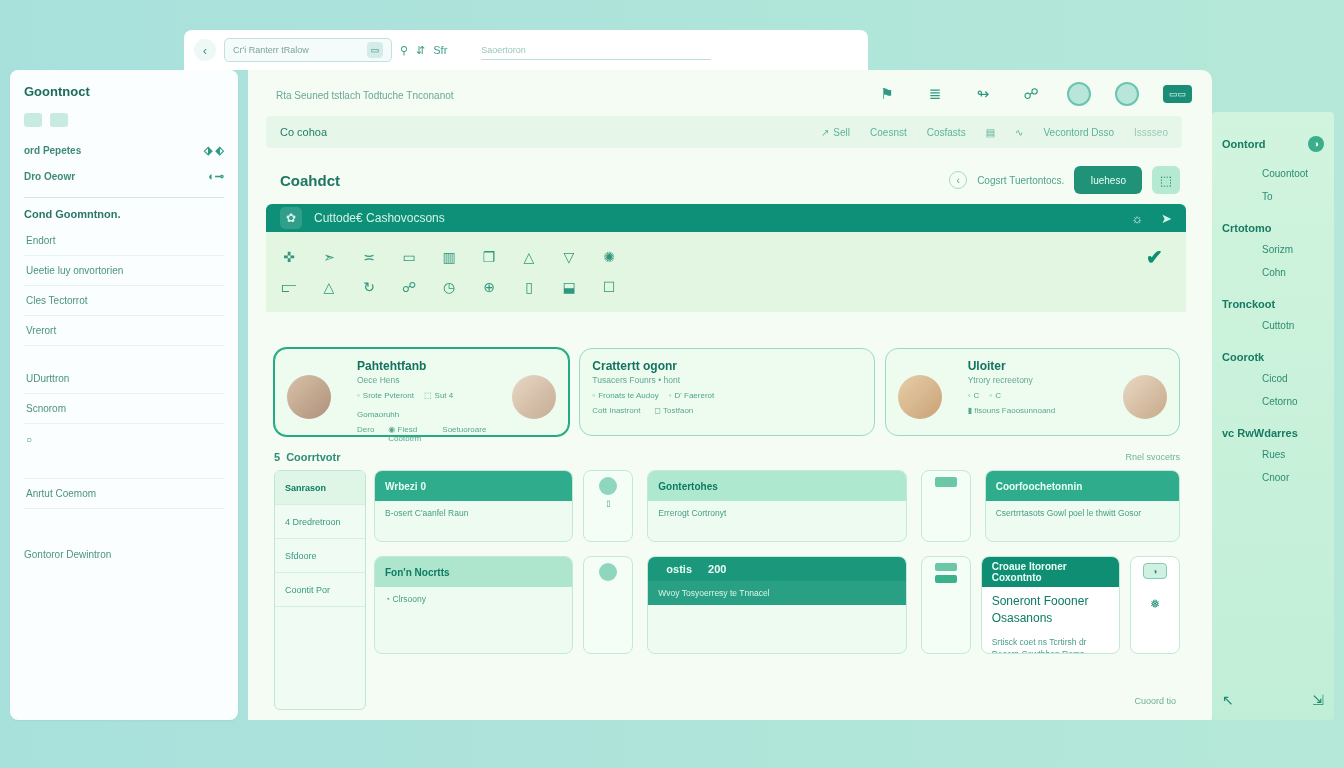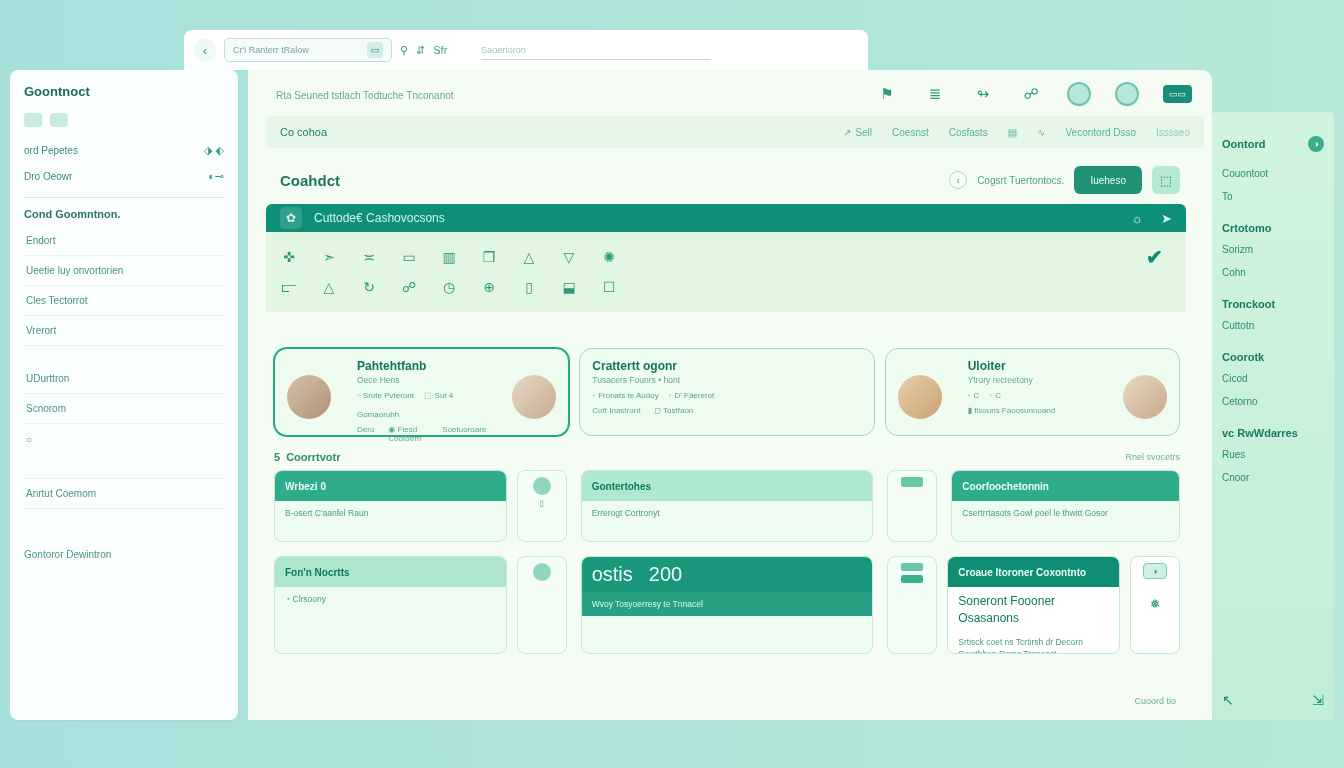--- a/index.html
+++ b/index.html
@@ -19,21 +19,21 @@
   .window .search { margin-left: 26px; flex:0 0 230px; height:20px; border-bottom:1px solid #bfe0d9; color:#9cc5bd; font-size:9px; display:flex; align-items:center; }
 
   
   .breadcrumb { position:absolute; left:28px; top:20px; font-size:10px; color:#6ba89a; }
   .topicons { position:absolute; right:20px; top:12px; display:flex; gap:24px; align-items:center; }
   .topicons .ti { width:24px; height:24px; display:flex;align-items:center;justify-content:center; color:#2e9a81; font-size:15px; }
   .topicons .av { width:24px;height:24px;border-radius:50%;background:#b9e6da;border:2px solid #6cc4ae; }
   .topicons .badge { height:18px; padding:0 6px; border-radius:4px; background:#1a8d76; color:#eafff9; font-size:9px; display:flex;align-items:center; }
 
   
-  .contextrow { position:absolute; left:18px; top:46px; right:8px; height:32px; background:#e6f7e9; border-radius:4px; display:flex; align-items:center; padding:0 14px; gap:12px; color:#3b9d85; font-size:11px; justify-content:space-between;}
+  .contextrow { position:absolute; left:18px; top:46px; right:30px; height:32px; background:#e6f7e9; border-radius:4px; display:flex; align-items:center; padding:0 14px; gap:12px; color:#3b9d85; font-size:11px; justify-content:space-between;}
   .contextrow .lbl { font-weight:500; color:#1f7d69; }
   .contextrow .rt { display:flex; gap:20px; align-items:center; font-size:10px; color:#5cb29b; }
   .contextrow .rt span { display:flex; align-items:center; gap:4px; }
 
   
   .titlerow { position:absolute; left:18px; top:92px; right:18px; height:36px; display:flex; align-items:center; justify-content:space-between; padding:0 14px; }
   .titlerow h1 { font-size:15px; font-weight:600; color:#1e7663; }
   .titlerow .right { display:flex; align-items:center; gap:10px; font-size:10px; color:#4fa48d; }
   .titlerow .right .prev { width:18px;height:18px;border:1px solid #a9d9cd;border-radius:50%;display:flex;align-items:center;justify-content:center;color:#4fa48d;font-size:10px; }
   .titlerow .primary-btn { height:28px; padding:0 16px; background:#1f9278; color:#e7fff7; border:none; border-radius:6px; font-size:10px; }
@@ -78,42 +78,42 @@
   .tile { border-radius:8px; overflow:hidden; background:#eefbf1; border:1px solid #c3e9d7; position:relative; }
   .tile .hd { height:30px; background:#2eac8c; color:#e9fff6; font-size:10px; font-weight:600; display:flex; align-items:center; padding:0 10px; }
   .tile .bd { padding:6px 10px; font-size:8.5px; color:#4a9d85; line-height:1.45; }
   .tile.soft .hd { background:#aee8cf; color:#0c7b61; }
   .gridfoot { position:absolute; right:36px; bottom:14px; font-size:9px; color:#6eb09a; }
   .pill { position:absolute; left:880px; top:404px; width:48px;height:26px;border-radius:6px;background:#2aa382;color:#e8fff5;font-size:10px;display:flex;align-items:center;justify-content:center; }
 
   
   .tile.deep .hd { background:#1b977b; }
   .tile.deep { height:98px; }
-  .tile .big { font-size:20px; font-weight:400; color:#eafef6; display:flex; gap:16px; padding:6px 10px; background:#1b977b; }
+  .tile .big { font-size:11px; font-weight:700; color:#eafef6; display:flex; gap:16px; padding:6px 18px; background:#1b977b; }
   .tile.white { background:#ffffff; height:98px; }
   .tile.white .hd { background:#0f8e74; }
 
   
   .smalltile { width:50px; height:72px; border-radius:8px; background:#f4fdf6; border:1px solid #c3e9d7; display:flex; flex-direction:column; align-items:center; justify-content:flex-start; padding-top:6px; gap:4px;}
   .smalltile .dot { width:18px;height:18px;border-radius:50%;background:#8ed6bd; }
 
   
   .leftpanel h2 { font-size:13px; font-weight:700; color:#1d6b5c; margin-bottom:14px; }
   .leftpanel .controls { display:flex; gap:8px; margin-bottom:10px; }
   .leftpanel .controls .c { width:18px;height:14px;background:#c7ebe1;border-radius:3px; }
-  .leftpanel .navitem { display:flex; align-items:center; justify-content:space-between; height:26px; font-size:10px; color:#3d8a79; }
+  .leftpanel .navitem { display:flex; align-items:center; justify-content:space-between; height:26px; font-size:10px; color:#3d8a79;font-weight:bold; }
   .leftpanel .navitem .pin { font-size:11px; color:#2e9a81; }
   .leftpanel hr { border:none; border-top:1px solid #d0eae2; margin:8px 0; }
   .leftpanel .grp { font-size:11px; font-weight:600; color:#2a7766; margin:10px 0 6px; }
   .leftpanel ul { list-style:none; }
   .leftpanel ul li { height:30px; display:flex; align-items:center; font-size:10px; color:#4b9382; padding:0 2px; border-bottom:1px solid #e6f4ef; }
 
   
   .rightrail h3 { font-size:11px; font-weight:700; color:#177b62; margin-bottom:10px; display:flex; justify-content:space-between; align-items:center;}
-  .rightrail .ritem { font-size:10px; color:#2c8c72; padding:6px 0; }
+  .rightrail .ritem { font-size:10px; color:#2c8c72; padding:6px 0;margin-left:40px; }
   .rightrail .rgrp { font-size:11px; font-weight:700; color:#177b62; margin:14px 0 4px; }
   .rightrail .ric { width:16px;height:16px;border-radius:50%;background:#3aae8b;color:#fff;font-size:9px;display:flex;align-items:center;justify-content:center;}
   .rightrail .foot { position:absolute; bottom:12px; left:10px; right:10px; display:flex; justify-content:space-between; color:#1c8c70; font-size:14px;}
 </style>
 </head>
 <body>
 
 <div class="leftpanel">
   <h2>Goontnoct</h2>
   <div class="controls">
@@ -306,20 +306,26 @@
     <div class="lead">
         <span>5</span> 
         <span>Coorrtvotr</span>
       </div>
     <div class="link">Rnel svocetrs</div>
   </div>
 
   <div class="pill">IIh</div>
 
   <div class="tilewrap">
+    <div class="mininav">
+      <div class="mi on">Sanrason</div>
+      <div class="mi">4 Dredretroon</div>
+      <div class="mi">Sfdoore</div>
+      <div class="mi">Coontit Por</div>
+    </div>
 
     <div class="tiles">
       <div style="display:flex; gap:10px;">
         <div class="tile" style="flex:1">
           <div class="hd">Wrbezi 0</div>
           <div class="bd">B-osert C'aanfel Raun</div>
         </div>
         <div class="smalltile">
             <div class="dot"></div>
             <div style="font-size:8px;color:#48a389">▯</div>

